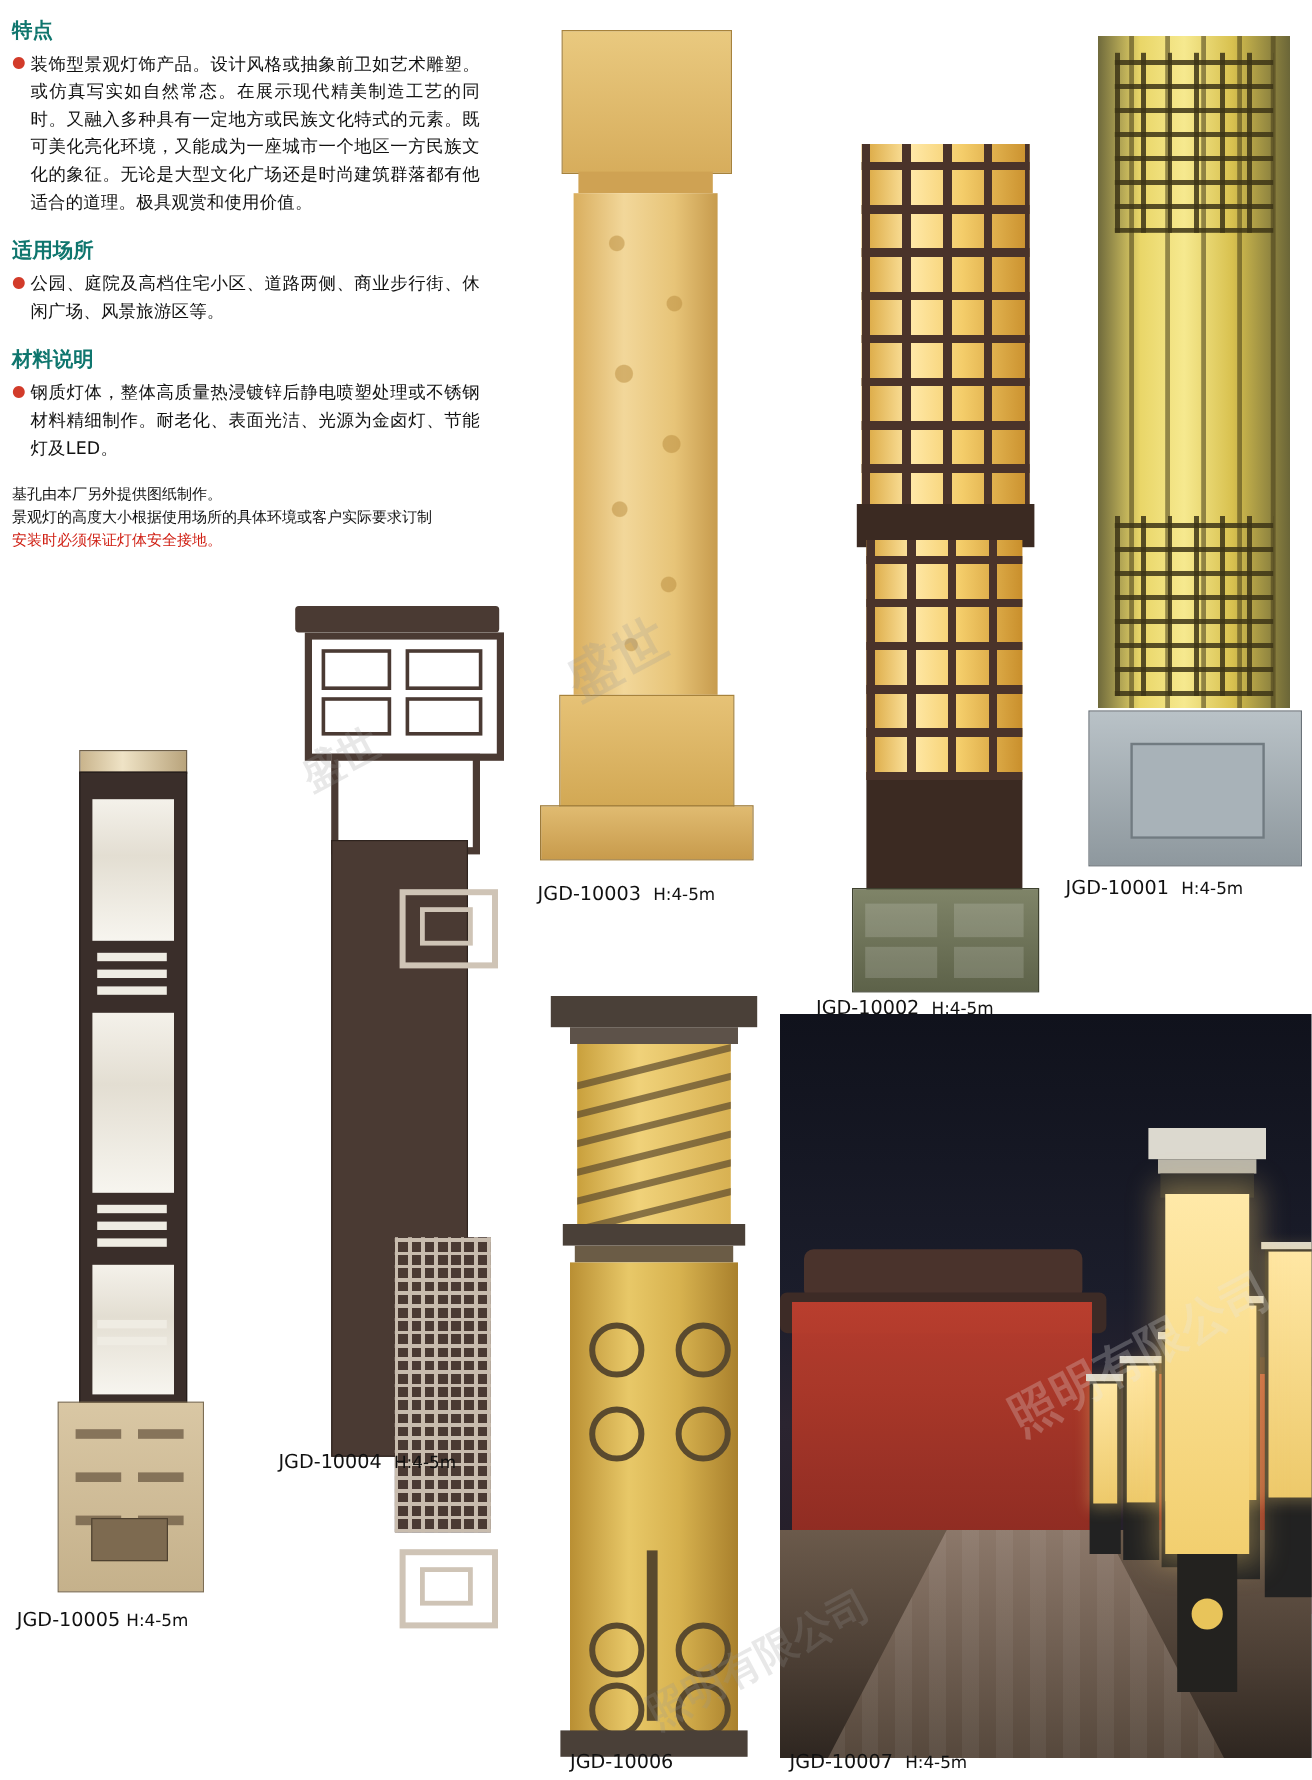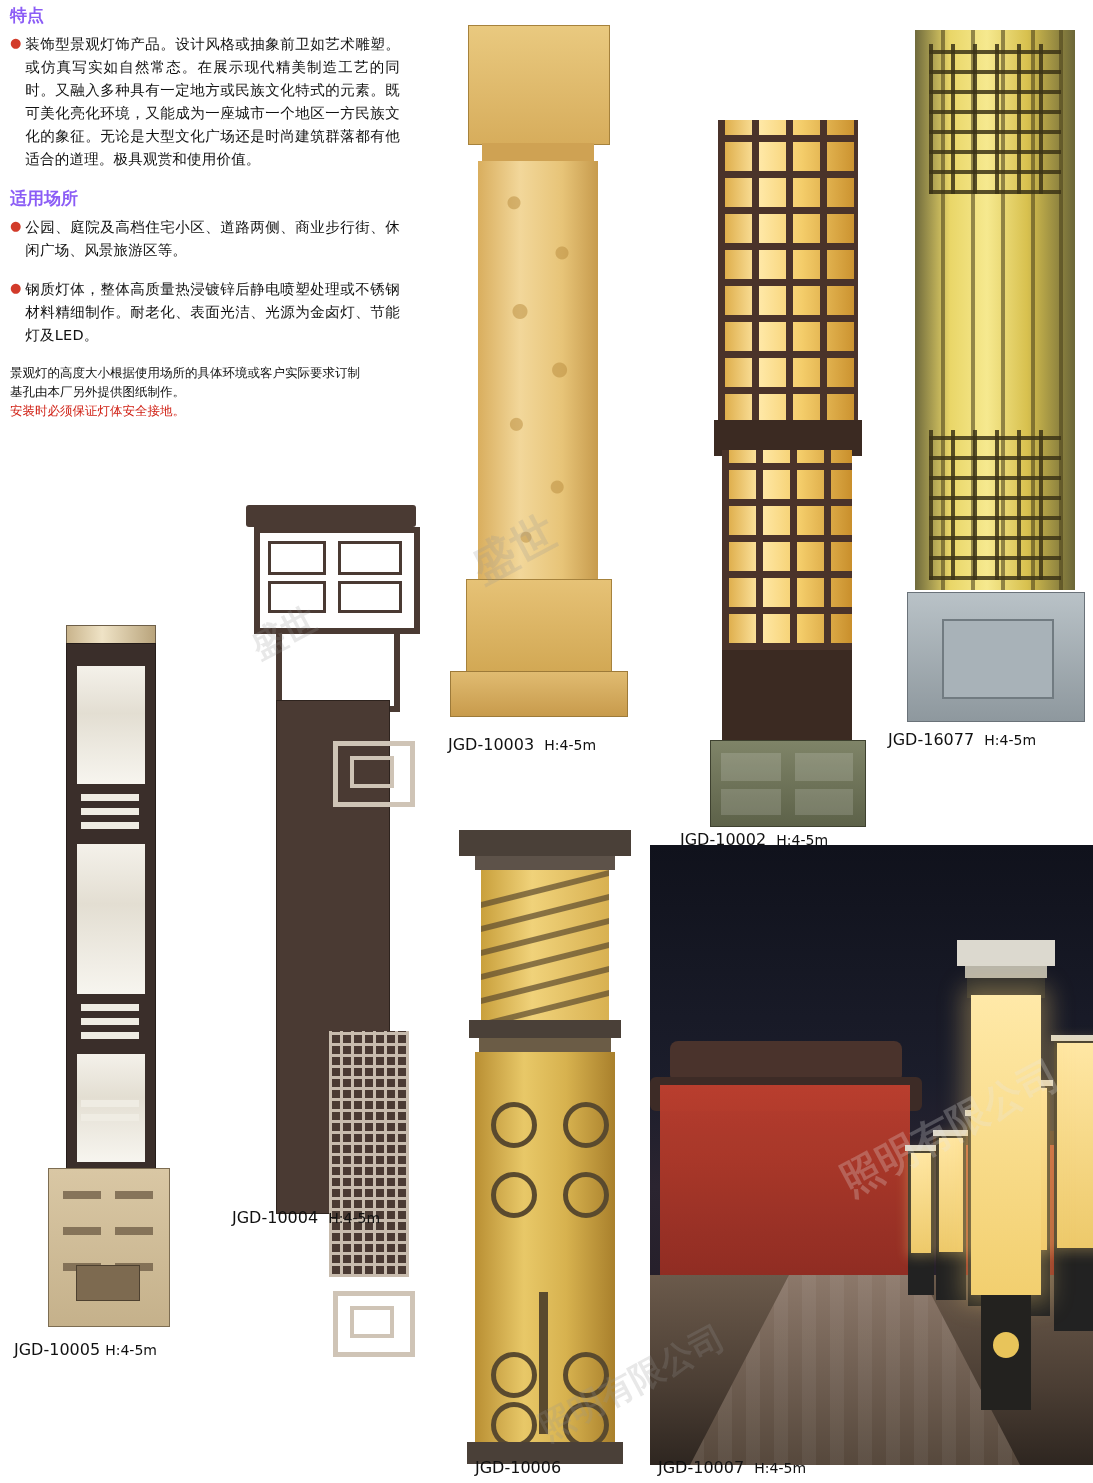--- a/index.html
+++ b/index.html
@@ -3,21 +3,21 @@
 <meta charset="utf-8">
 <style>
   html,body{margin:0;padding:0;}
   body{
     width:1093px;height:1483px;position:relative;background:#ffffff;
     font-family:"DejaVu Sans","Liberation Sans",sans-serif;
     overflow:hidden;
   }
   .txt-col{position:absolute;left:10px;top:4px;width:390px;}
   h2.sec{
-    font-size:17px;font-weight:bold;margin:0 0 6px 0;color:#8b5cf6;
+    font-size:17px;font-weight:bold;margin:10px 0 6px 0;color:#0f766e;
     font-family:Liberation Serif, serif;
   }
   .sec-block{margin-bottom:16px;}
   .bullet-row{display:flex;align-items:flex-start;}
   .bullet{color:#d23b2a;font-size:13px;line-height:20px;margin-right:4px;}
   .body-txt{
     font-size:14.5px;line-height:23px;color:#111;text-align:justify;
     letter-spacing:0.2px;
   }
   .small-txt{font-size:12.5px;line-height:19px;color:#111;}
@@ -193,29 +193,30 @@
 
   <div class="sec-block">
     <h2 class="sec">适用场所</h2>
     <div class="bullet-row">
       <span class="bullet">●</span>
       <div class="body-txt">公园、庭院及高档住宅小区、道路两侧、商业步行街、休闲广场、风景旅游区等。</div>
     </div>
   </div>
 
   <div class="sec-block">
+    <h2 class="sec">材料说明</h2>
     <div class="bullet-row">
       <span class="bullet">●</span>
       <div class="body-txt">钢质灯体，整体高质量热浸镀锌后静电喷塑处理或不锈钢材料精细制作。耐老化、表面光洁、光源为金卤灯、节能灯及LED。</div>
     </div>
   </div>
 
   <div class="sec-block">
+    <div class="small-txt">基孔由本厂另外提供图纸制作。</div>
     <div class="small-txt">景观灯的高度大小根据使用场所的具体环境或客户实际要求订制</div>
-    <div class="small-txt">基孔由本厂另外提供图纸制作。</div>
     <div class="red-txt">安装时必须保证灯体安全接地。</div>
   </div>
 
 </div>
 
 <div class="fig f05">
   <div class="top-cap"></div>
   <div class="shaft">
     <div class="marble m1"></div>
     <div class="marble m2"></div>
@@ -311,21 +312,21 @@
     <i class="rib" style="left:116px"></i>
     <i class="rib" style="left:144px"></i>
     <div class="frets" style="top:14px"></div>
     <div class="frets" style="top:400px"></div>
   </div>
   <div class="base">
       <i></i>
     </div>
 </div>
 <div class="cap" style="left:888px;top:730px">
-  <span>JGD-16077</span>
+  <span>JGD-10001</span>
   &nbsp;<span class="h">H:4-5m</span>
 </div>
 
 <div class="fig f06">
   <div class="hat"></div>
   <div class="hat2"></div>
   <div class="herr">
     <i style="top:16px"></i>
       <i style="top:40px"></i>
       <i style="top:64px"></i>

